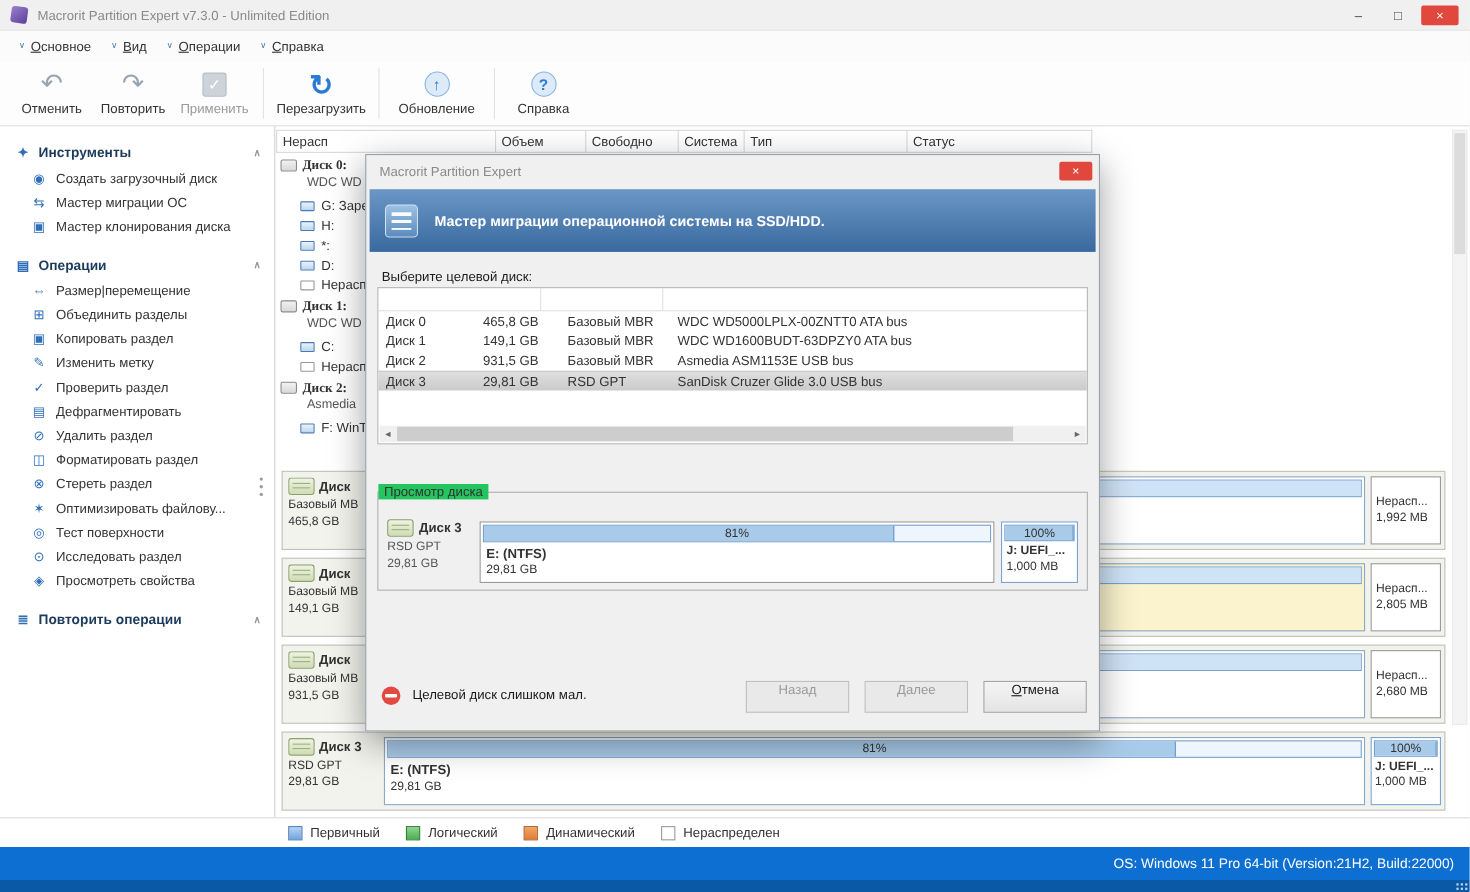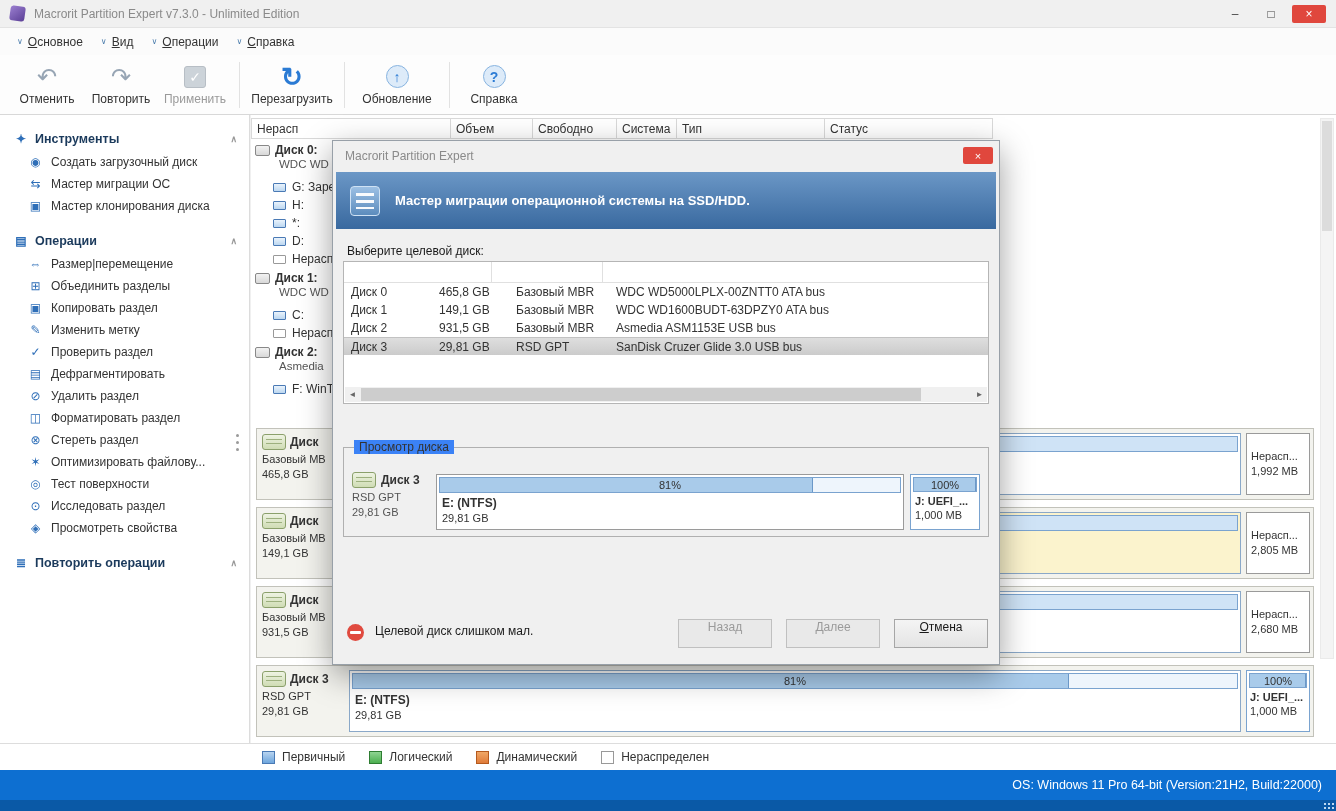--- a/index.html
+++ b/index.html
@@ -110,39 +110,39 @@
   .dt-row { height:18px; display:flex; align-items:center; }
   .dt-row.selected { background:linear-gradient(#dedede,#cbcbcb); border-top:1px solid #c2c2c2; }
   .dt-c0 { width:89px; padding-left:7px; }
   .dt-c1 { width:77px; padding-left:6px; }
   .dt-c2 { width:100px; padding-left:6px; }
   .dt-c3 { flex:1; padding-left:6px; white-space:nowrap; overflow:hidden; }
   .dt-scroll { position:absolute; left:1px; right:1px; bottom:1px; height:15px; background:#f0f0f0; display:flex; align-items:center; font-size:8px; color:#666; }
   .dt-arrow { width:15px; text-align:center; }
   .dt-thumb { height:13px; width:560px; background:#cdcdcd; margin-left:1px; }
   .dlg-group { position:absolute; left:10px; top:306px; width:646px; height:90px; border:1px solid #b0b0b0; }
-  .dlg-group-title { position:absolute; top:-8px; left:10px; background:#3b82f6; padding:0 5px; }
+  .dlg-group-title { position:absolute; top:-8px; left:0; background:#22c55e; padding:0 5px; }
   .pv-left { position:absolute; left:8px; top:24px; width:82px; }
   .pv-name { display:flex; align-items:center; gap:5px; font-weight:bold; }
   .pv-type, .pv-size { font-size:11px; color:#555; margin-top:3px; }
   .pv-frame { position:absolute; left:92px; top:26px; width:468px; height:56px; border:1px solid #9a9a9a; background:#fff; }
   .pv-efi { position:absolute; left:566px; top:26px; width:70px; height:56px; border:1px solid #7aa3cf; background:#fff; overflow:hidden; font-size:11px; }
   .pv-efi .dm-strip { height:15px; }
   .pv-efi .lbl { font-weight:bold; margin:3px 0 0 4px; white-space:nowrap; }
   .pv-efi .sz { margin:2px 0 0 4px; }
   .pv-frame .dm-plabel { margin-top:3px; }
   .dlg-error { position:absolute; left:14px; top:483px; display:flex; align-items:flex-start; gap:11px; color:#1a1a1a; }
   .err-icon { width:17px; height:17px; border-radius:50%; background:#e04a3f; position:relative; flex:0 0 auto; }
   .err-icon::after { content:""; position:absolute; left:3px; right:3px; top:7px; height:3px; background:#fff; border-radius:1px; }
   .dlg-btns { position:absolute; right:11px; top:478px; display:flex; gap:14px; }
   .dlg-btn { width:94px; height:29px; border:1px solid #a6a6a6; background:linear-gradient(#f4f4f4,#e4e4e4); display:flex; align-items:flex-start; justify-content:center; color:#1a1a1a; }
   .dlg-btn.disabled { background:#e9e9e9; border-color:#c0c0c0; color:#9a9a9a; }
   .dlg-btn .bl { display:inline-block; }
   .dlg-btn.cancel .bl::first-letter { text-decoration:underline; }
-  b { font-weight:bold; }
+  b { font-weight:bold;font-family:Liberation Serif, serif; }
 </style>
 </head>
 <body>
 
 <div class="titlebar">
   <span class="app-icon"></span>
   <span class="window-title">Macrorit Partition Expert v7.3.0 - Unlimited Edition</span>
   <span class="win-controls">
     <span class="win-btn">
         <span>–</span>

